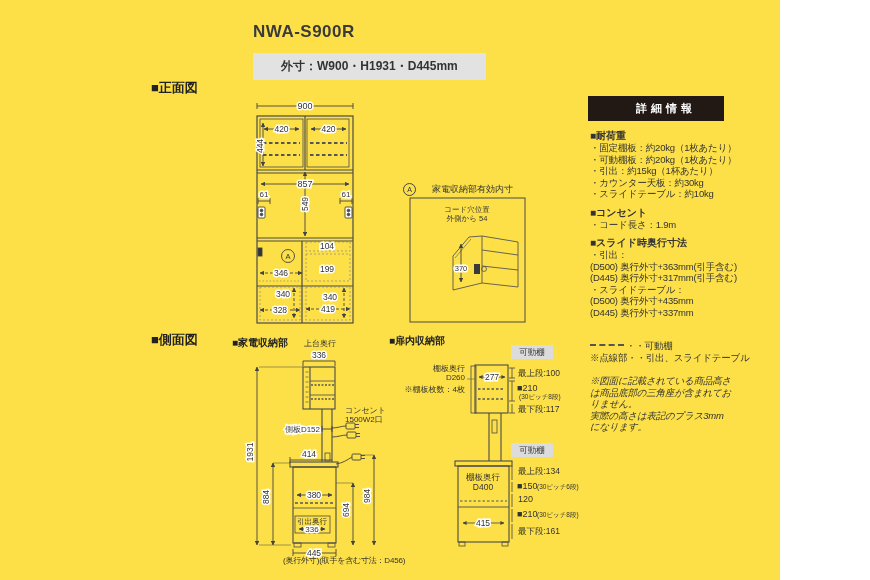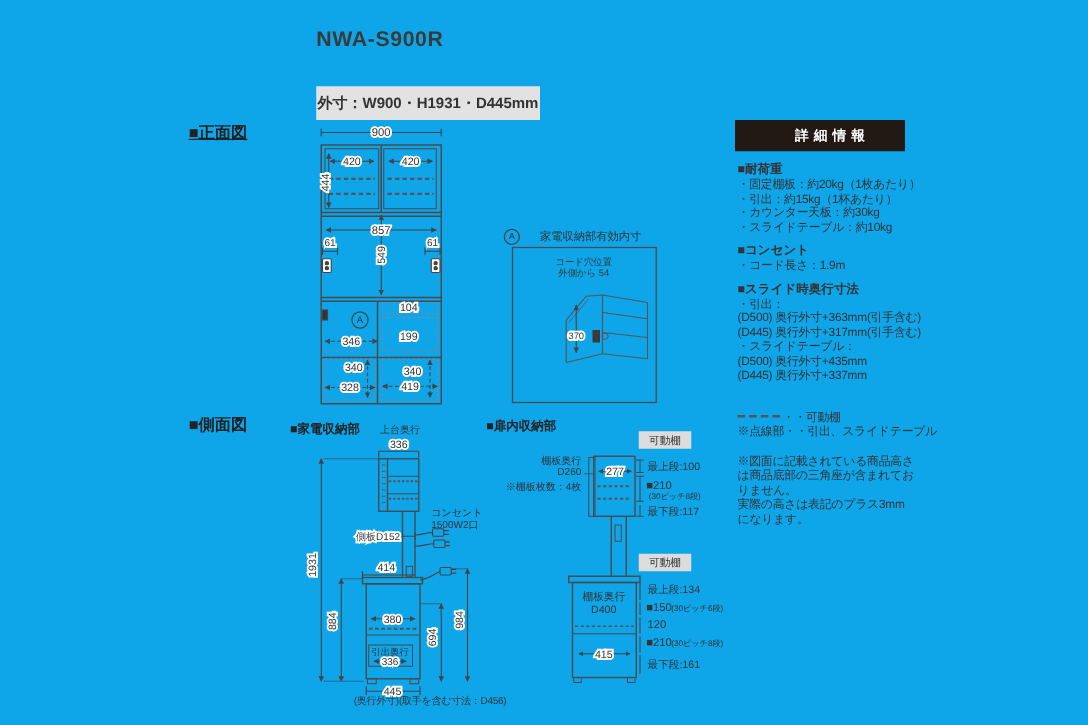--- a/index.html
+++ b/index.html
@@ -1,46 +1,46 @@
 <!DOCTYPE html>
 <html><head>
 <meta charset="utf-8">
 <style>
   html,body{margin:0;padding:0;background:#fff;}
-  .page{position:relative;width:870px;height:580px;background:#0ea5e9;
+  .page{position:relative;width:780px;height:580px;background:#fde047;
         font-family:"Liberation Sans",sans-serif;color:#333;overflow:hidden;}
   .abs{position:absolute;}
   .title{left:253px;top:22px;font-size:17px;font-weight:bold;color:#3a3a3a;letter-spacing:.5px;}
-  .dims-badge{left:253px;top:53px;background:#e2e2e2;color:#333;font-size:12px;font-weight:bold;padding:5px 1px;margin-top:16px;}
+  .dims-badge{left:253px;top:53px;background:#e2e2e2;color:#333;font-size:12px;font-weight:bold;padding:5px 28px;}
   .sec-label{font-size:13px;font-weight:bold;color:#222;}
   .sub-label{font-size:10px;font-weight:bold;color:#222;}
   .inset-label{left:403px;top:183px;font-size:9px;color:#333;display:flex;align-items:center;gap:16px;}
   .badge-a{display:inline-flex;align-items:center;justify-content:center;width:11px;height:11px;border:1px solid #444;border-radius:50%;font-size:7px;}
   .details{left:588px;top:96px;width:280px;}
   .d-header{width:116px;background:#221814;color:#fff;text-align:center;font-size:11px;font-weight:bold;letter-spacing:4px;padding:5px 0 5px 20px;}
   .d-block{margin:8px 0 0 2px;}
-  .mt6{margin-top:6px;} .mt22{margin-top:22px;} .mt12{margin-top:12px;}
+  .mt6{margin-top:6px;} .mt22{margin-top:22px;} .mt12{margin-top:12px;font-style:italic;}
   .d-title{font-size:10px;font-weight:bold;line-height:13px;}
   .d-line{font-size:9.5px;line-height:11.5px;letter-spacing:-.2px;}
   .dash-swatch{display:inline-block;width:34px;border-top:2px dashed #555;vertical-align:3px;margin-right:2px;}
   .footnote{left:283px;top:555px;font-size:8px;color:#333;letter-spacing:-.2px;text-align:center;}
   svg text{font-family:"Liberation Sans",sans-serif;fill:#333;}
   .ht{stroke:#fff;stroke-width:3px;paint-order:stroke;}
   .t65{font-size:6.5px;} .t75{font-size:7.5px;} .t8{font-size:8px;}
   .t85{font-size:8.5px;} .t9{font-size:9px;}
 </style>
 </head>
 <body>
 
 <div class="page">
 
   <div class="abs title">NWA-S900R</div>
   <div class="abs dims-badge">外寸：W900・H1931・D445mm</div>
 
-  <div class="abs sec-label" style="left:151px;top:97px;text-decoration:underline;">■正面図</div>
+  <div class="abs sec-label" style="left:151px;top:79px;">■正面図</div>
   <div class="abs sec-label" style="left:151px;top:331px;">■側面図</div>
   <div class="abs sub-label" style="left:232px;top:336px;">■家電収納部</div>
   <div class="abs sub-label" style="left:389px;top:334px;">■扉内収納部</div>
 
   <svg class="abs" style="left:248px;top:96px;" width="140" height="236" viewBox="0 0 140 236">
     <defs>
       <marker id="fva" markerWidth="5" markerHeight="5" refX="4.5" refY="2.5" orient="auto-start-reverse">
         <path d="M0,0L5,2.5L0,5Z" fill="#444"></path>
       </marker>
     </defs>
@@ -312,20 +312,21 @@
       <text class="t65" x="152" y="184">(30ピッチ8段)</text>
       <text class="t85" x="133" y="201">最下段:161</text>
     </g>
   </svg>
 
   <div class="abs details">
     <div class="d-header">詳細情報</div>
     <div class="d-block">
       <div class="d-title">■耐荷重</div>
       <div class="d-line">・固定棚板：約20kg（1枚あたり）</div>
+      <div class="d-line">・可動棚板：約20kg（1枚あたり）</div>
       <div class="d-line">・引出：約15kg（1杯あたり）</div>
       <div class="d-line">・カウンター天板：約30kg</div>
       <div class="d-line">・スライドテーブル：約10kg</div>
     </div>
     <div class="d-block mt6">
       <div class="d-title">■コンセント</div>
       <div class="d-line">・コード長さ：1.9m</div>
     </div>
     <div class="d-block mt6">
       <div class="d-title">■スライド時奥行寸法</div>

